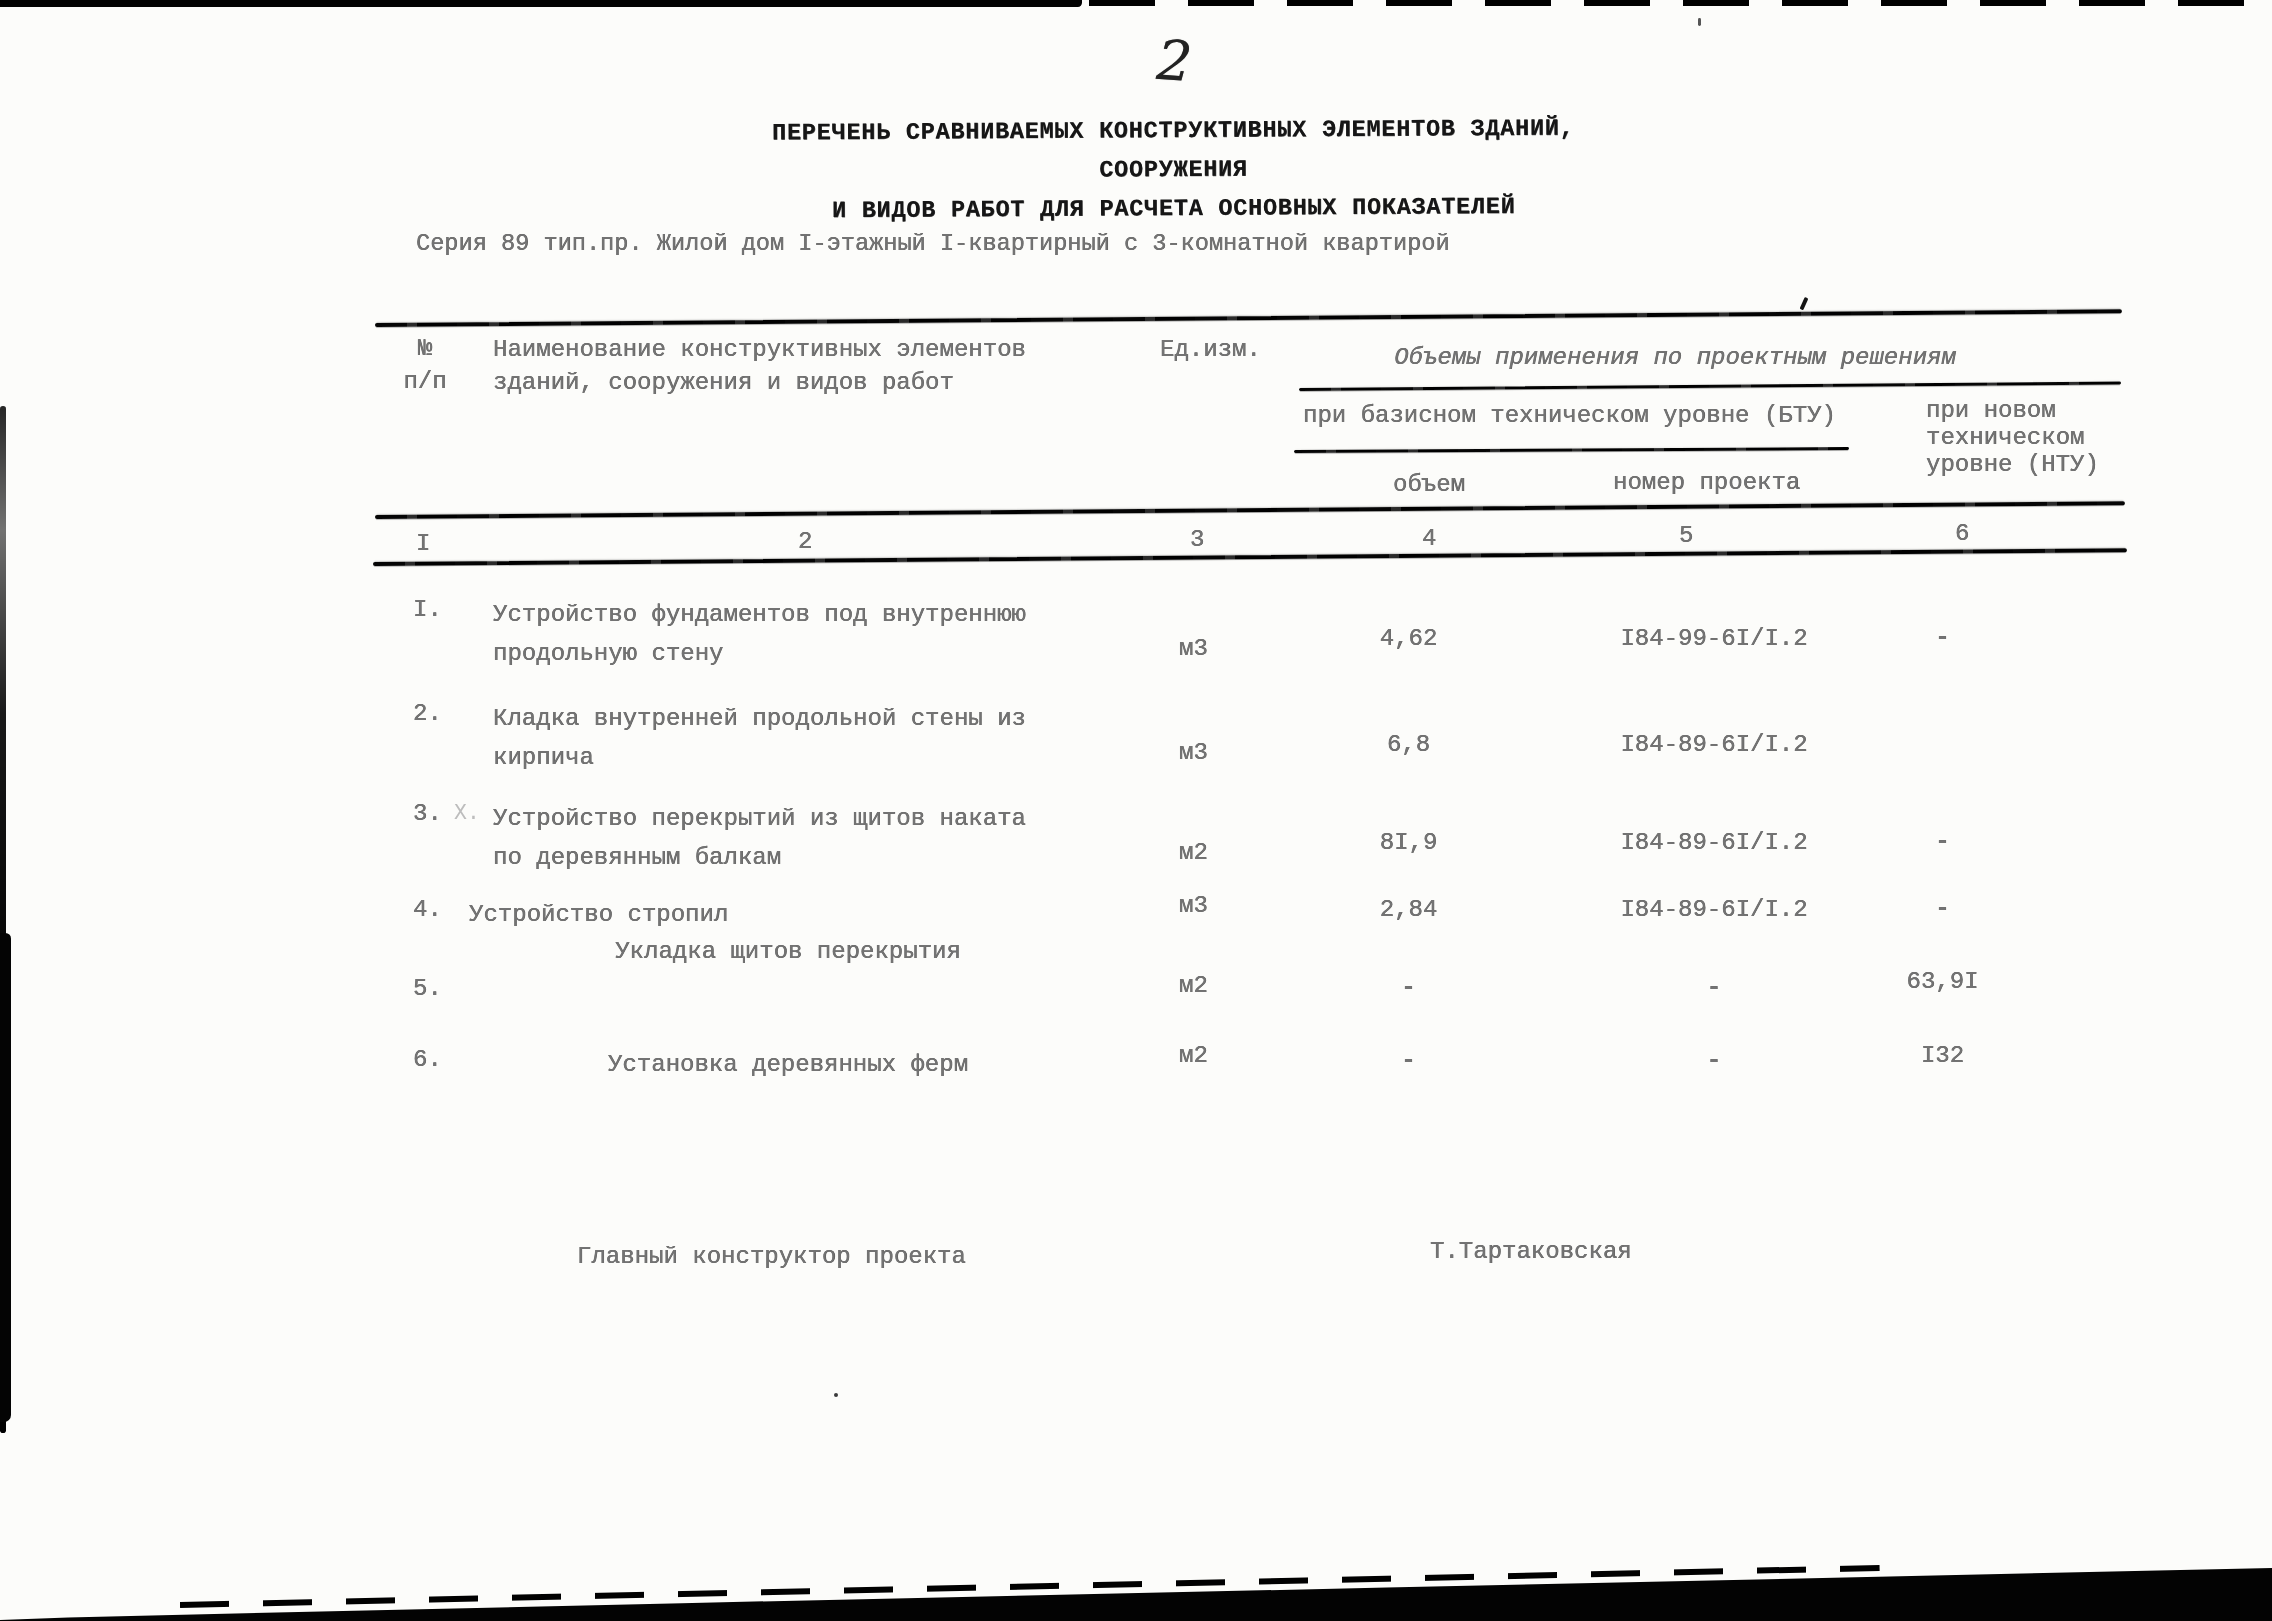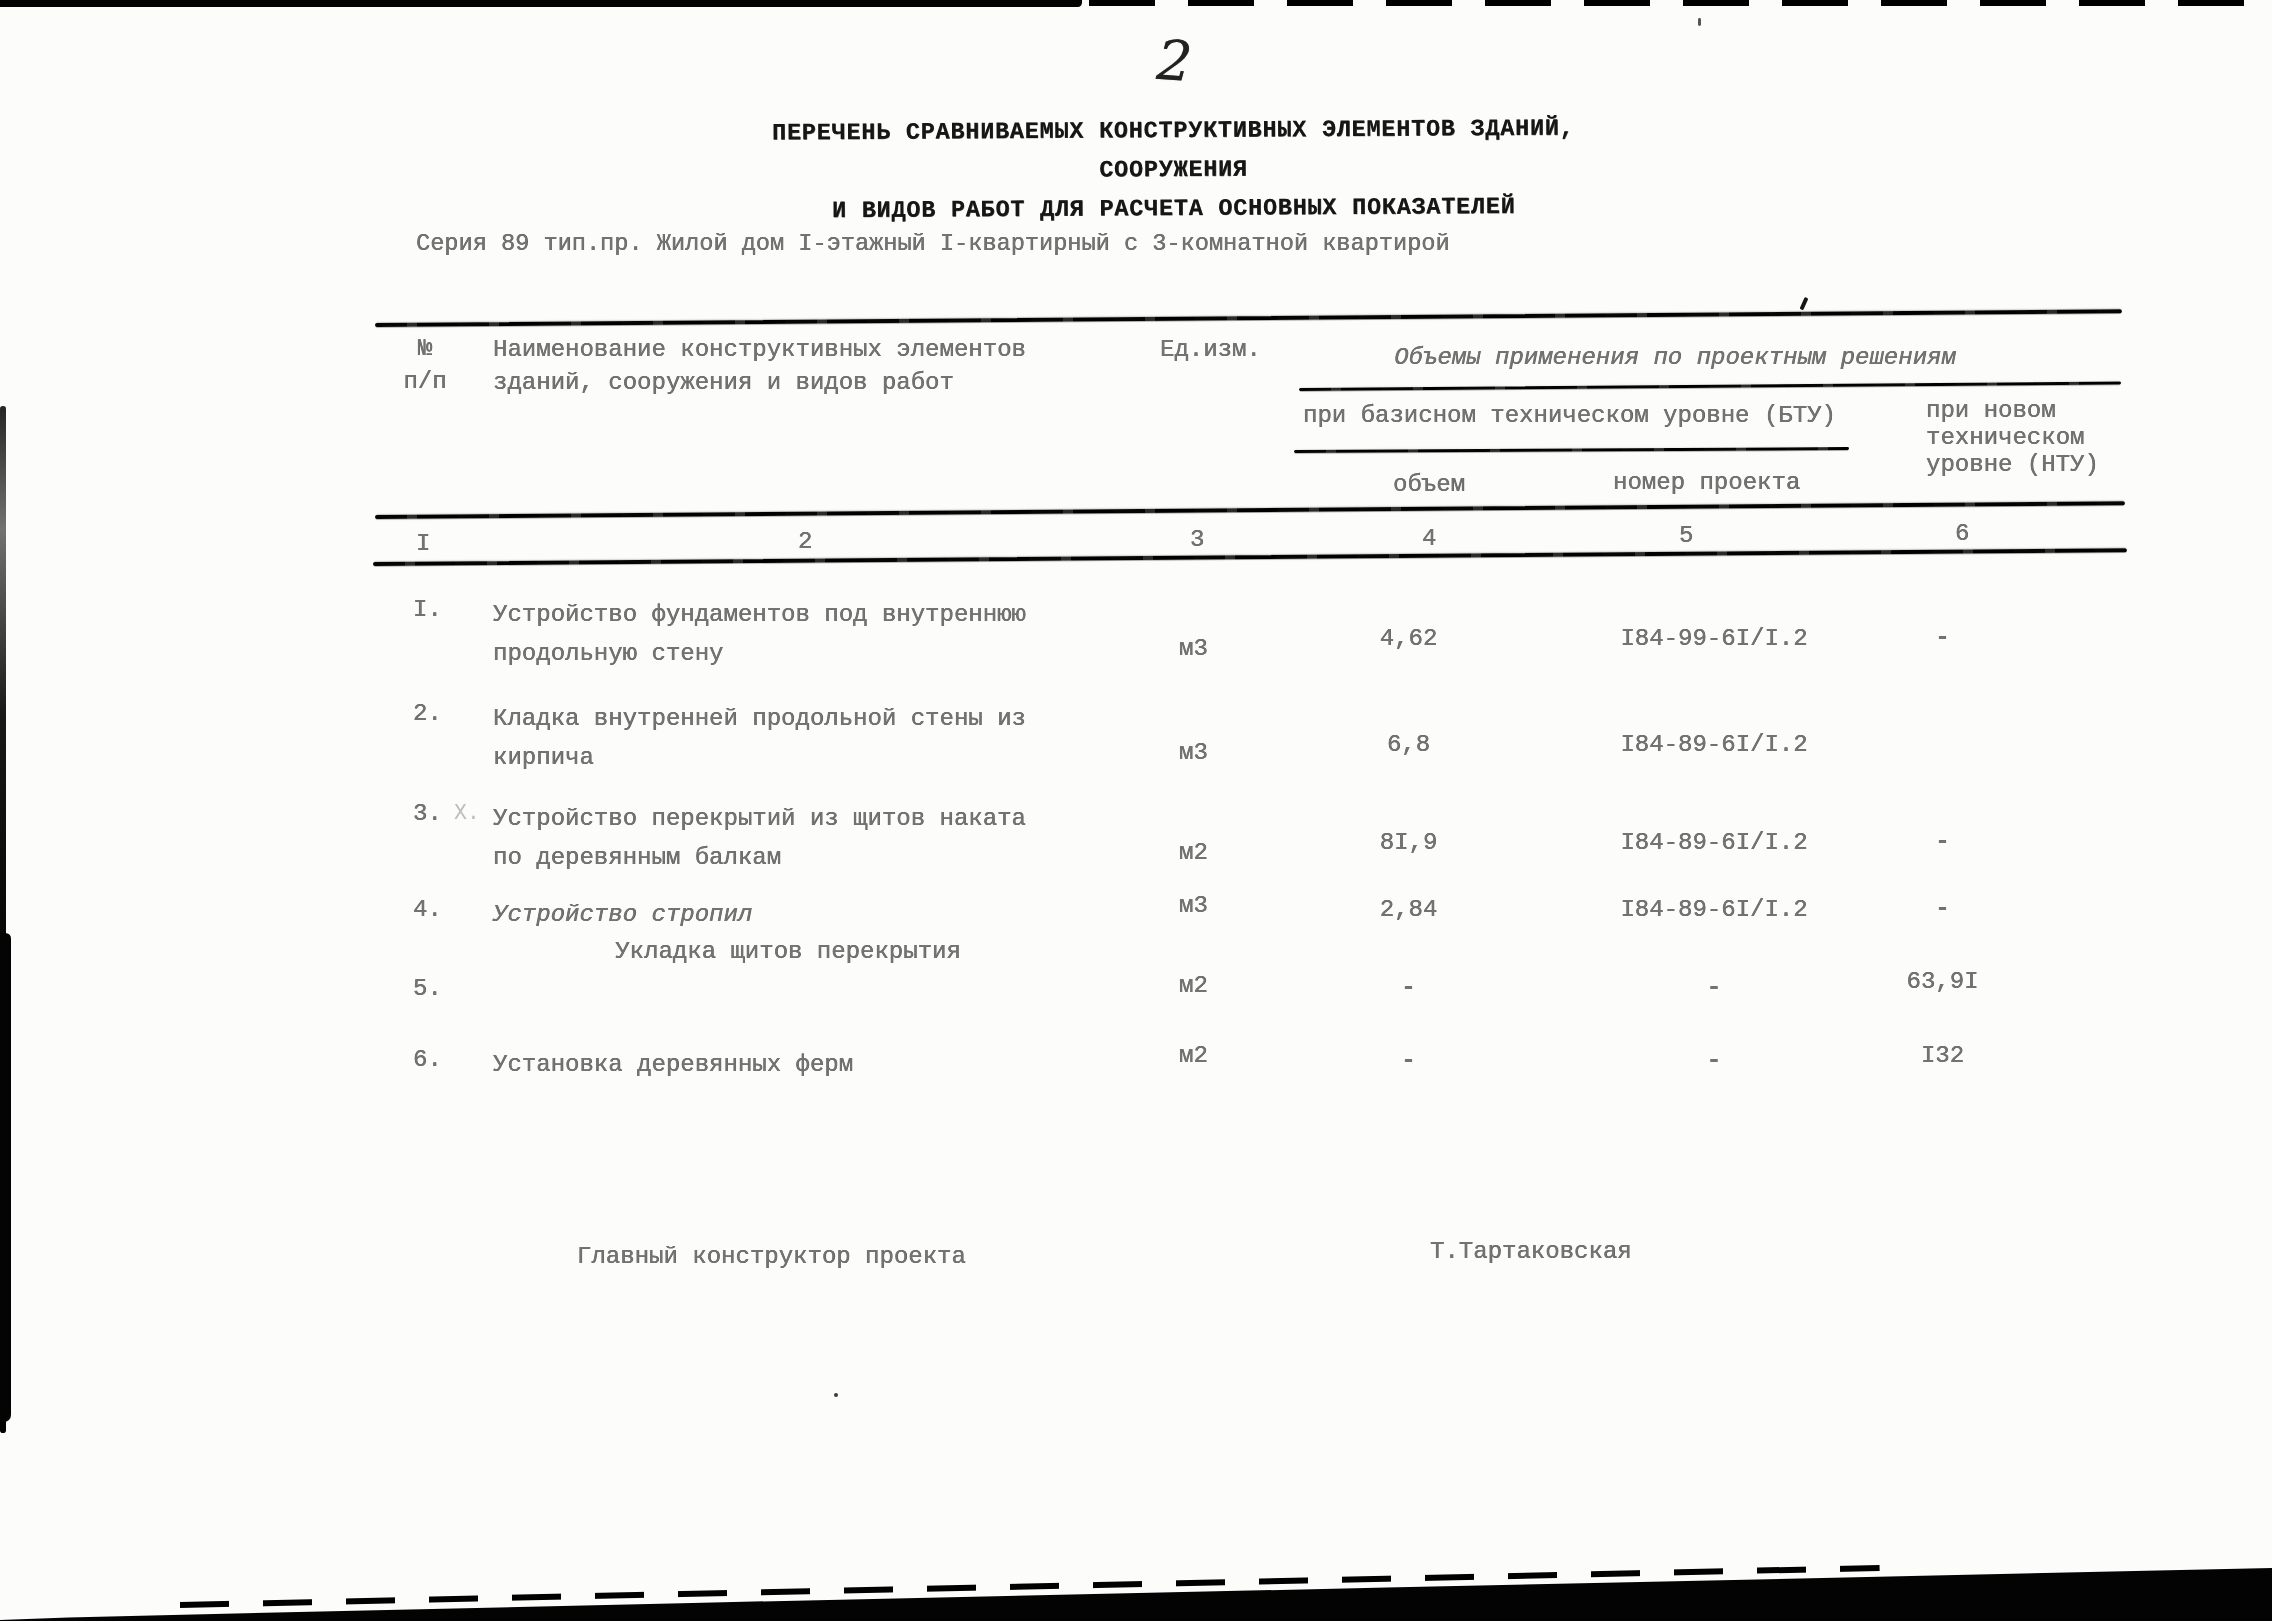--- a/index.html
+++ b/index.html
@@ -155,35 +155,35 @@
   <span class="t" style="left:413px;top:799px;">3.</span>
   <span class="faint" style="left:454px;top:801px;">Х.</span>
   <div class="t" style="left:493px;top:799px;width:590px;line-height:39px;">Устройство перекрытий из щитов наката
 по деревянным балкам</div>
   <span class="t" style="left:1179px;top:838px;">м2</span>
   <div class="t center val" style="left:1346px;top:828px;width:125px;">8I,9</div>
   <div class="t center val" style="left:1589px;top:828px;width:250px;">I84-89-6I/I.2</div>
   <div class="t center dashcell" style="left:1866px;top:827px;width:153px;">-</div>
 
   <span class="t" style="left:413px;top:895px;">4.</span>
-  <div class="t" style="left:493px;top:895px;width:590px;line-height:39px;font-style:italic;">Устройство стропил</div>
+  <div class="t" style="left:469px;top:895px;width:590px;line-height:39px;">Устройство стропил</div>
   <span class="t" style="left:1179px;top:891px;">м3</span>
   <div class="t center val" style="left:1346px;top:895px;width:125px;">2,84</div>
   <div class="t center val" style="left:1589px;top:895px;width:250px;">I84-89-6I/I.2</div>
   <div class="t center dashcell" style="left:1866px;top:894px;width:153px;">-</div>
 
   <span class="t" style="left:413px;top:974px;">5.</span>
   <div class="t" style="left:493px;top:932px;width:590px;line-height:39px;text-align:center;">Укладка щитов перекрытия</div>
   <span class="t" style="left:1179px;top:971px;">м2</span>
   <div class="t center dashcell" style="left:1346px;top:973px;width:125px;">-</div>
   <div class="t center dashcell" style="left:1589px;top:973px;width:250px;">-</div>
   <div class="t center val" style="left:1866px;top:967px;width:153px;">63,9I</div>
 
   <span class="t" style="left:413px;top:1045px;">6.</span>
-  <div class="t" style="left:493px;top:1045px;width:590px;line-height:39px;">Установка деревянных ферм</div>
+  <div class="t" style="left:493px;top:1045px;width:590px;line-height:39px;text-align:center;">Установка деревянных ферм</div>
   <span class="t" style="left:1179px;top:1041px;">м2</span>
   <div class="t center dashcell" style="left:1346px;top:1046px;width:125px;">-</div>
   <div class="t center dashcell" style="left:1589px;top:1046px;width:250px;">-</div>
   <div class="t center val" style="left:1866px;top:1041px;width:153px;">I32</div>
 
   <div class="t" style="left:577px;top:1242px;">Главный конструктор проекта</div>
   <div class="t" style="left:1430px;top:1237px;">Т.Тартаковская</div>
 
 </div>
 

